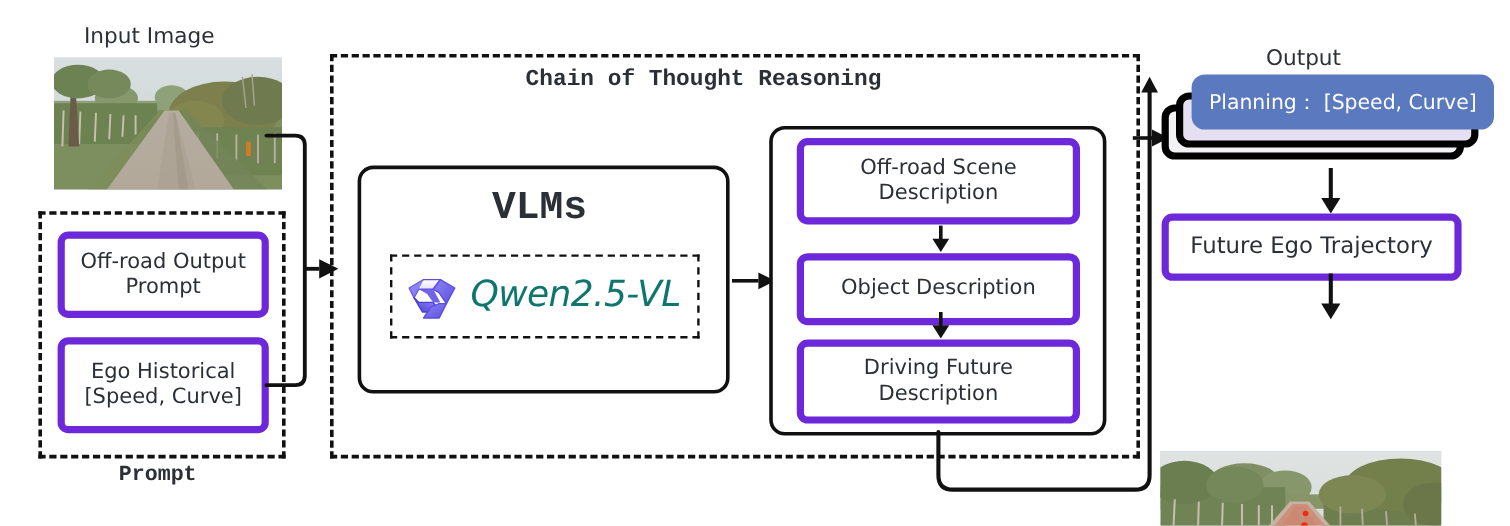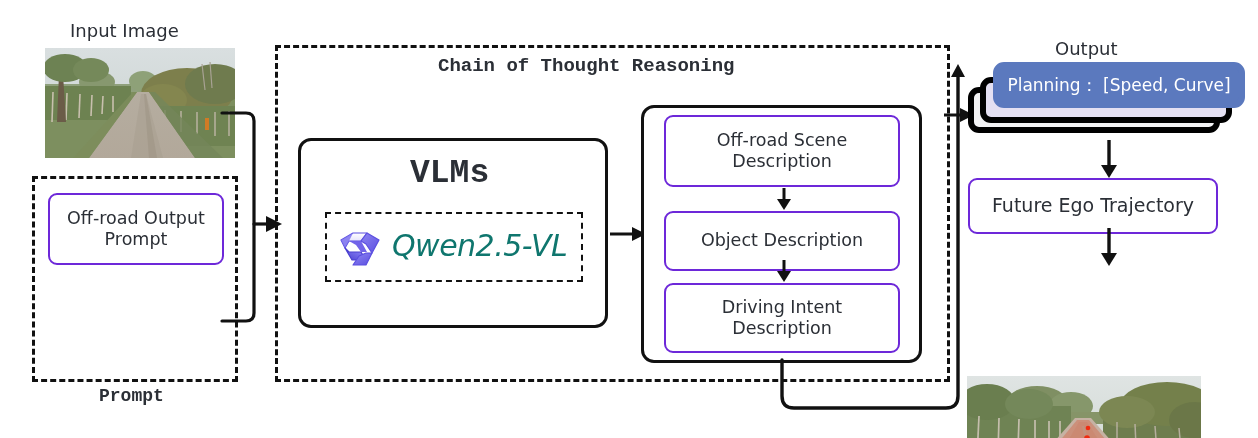--- a/index.html
+++ b/index.html
@@ -17,21 +17,21 @@
 
   
   .dashed{
     border:3px dashed #111111;
     background:transparent;
   }
   .dashed-thin{border:2.5px dashed #111111;}
 
   
   .bluebox{
-    border:2px solid #6d28d9;
+    border:6px solid #6d28d9;
     border-radius:9px;
     background:#ffffff;
     display:flex;align-items:center;justify-content:center;
     text-align:center;
     font-size:17.5px;line-height:1.22;
     color:#2b2f36;
   }
 
   
   .blackbox{
@@ -135,20 +135,26 @@
 
   <div class="abs dashed" style="left:32px;top:176px;width:206px;height:206px;"></div>
 
   <div class="abs bluebox" style="left:48px;top:193px;width:176px;height:72px;">
     <span>
       <span>Off-road Output</span><br>
       <span>Prompt</span>
     </span>
   </div>
 
+  <div class="abs bluebox" style="left:48px;top:281px;width:176px;height:80px;">
+    <span>
+      <span>Ego Historical</span><br>
+      <span>[Speed, Curve]</span>
+    </span>
+  </div>
 
   <div class="abs lbl lbl-b" style="left:99px;top:386px;">Prompt</div>
 
   <div class="abs" style="left:222px;top:100px;width:60px;height:230px;">
     <svg width="60" height="230" viewBox="0 0 60 230">
 
       <path d="M0 13 L24 13 Q32 13 32 21 L32 124" fill="none" stroke="#111" stroke-width="3.2" stroke-linecap="round"></path>
 
       <path d="M0 221 L24 221 Q32 221 32 213 L32 124" fill="none" stroke="#111" stroke-width="3.2" stroke-linecap="round"></path>
 
@@ -224,21 +230,21 @@
 
   <div class="abs" style="left:775px;top:260px;width:18px;height:22px;">
     <svg width="18" height="22" viewBox="0 0 18 22">
       <line x1="9" y1="0" x2="9" y2="12" stroke="#111" stroke-width="3"></line>
       <polygon points="2,11 16,11 9,22" fill="#111"></polygon>
     </svg>
   </div>
 
   <div class="abs bluebox" style="left:664px;top:283px;width:236px;height:70px;">
     <span>
-      <span>Driving Intent</span><br>
+      <span>Driving Future</span><br>
       <span>Description</span>
     </span>
   </div>
 
   <div class="abs" style="left:770px;top:360px;width:240px;height:60px;">
     <svg width="240" height="60" viewBox="0 0 240 60" style="overflow:visible">
       <path d="M12 0 L12 36 Q12 48 24 48 L176 48 Q188 48 188 36 L188 -285" fill="none" stroke="#111" stroke-width="3.4" stroke-linecap="round" stroke-linejoin="round"></path>
       <polygon points="181,-283 195,-283 188,-296" fill="#111"></polygon>
       <line x1="188" y1="-296" x2="202" y2="-296" stroke="#111" stroke-width="0"></line>
     </svg>

